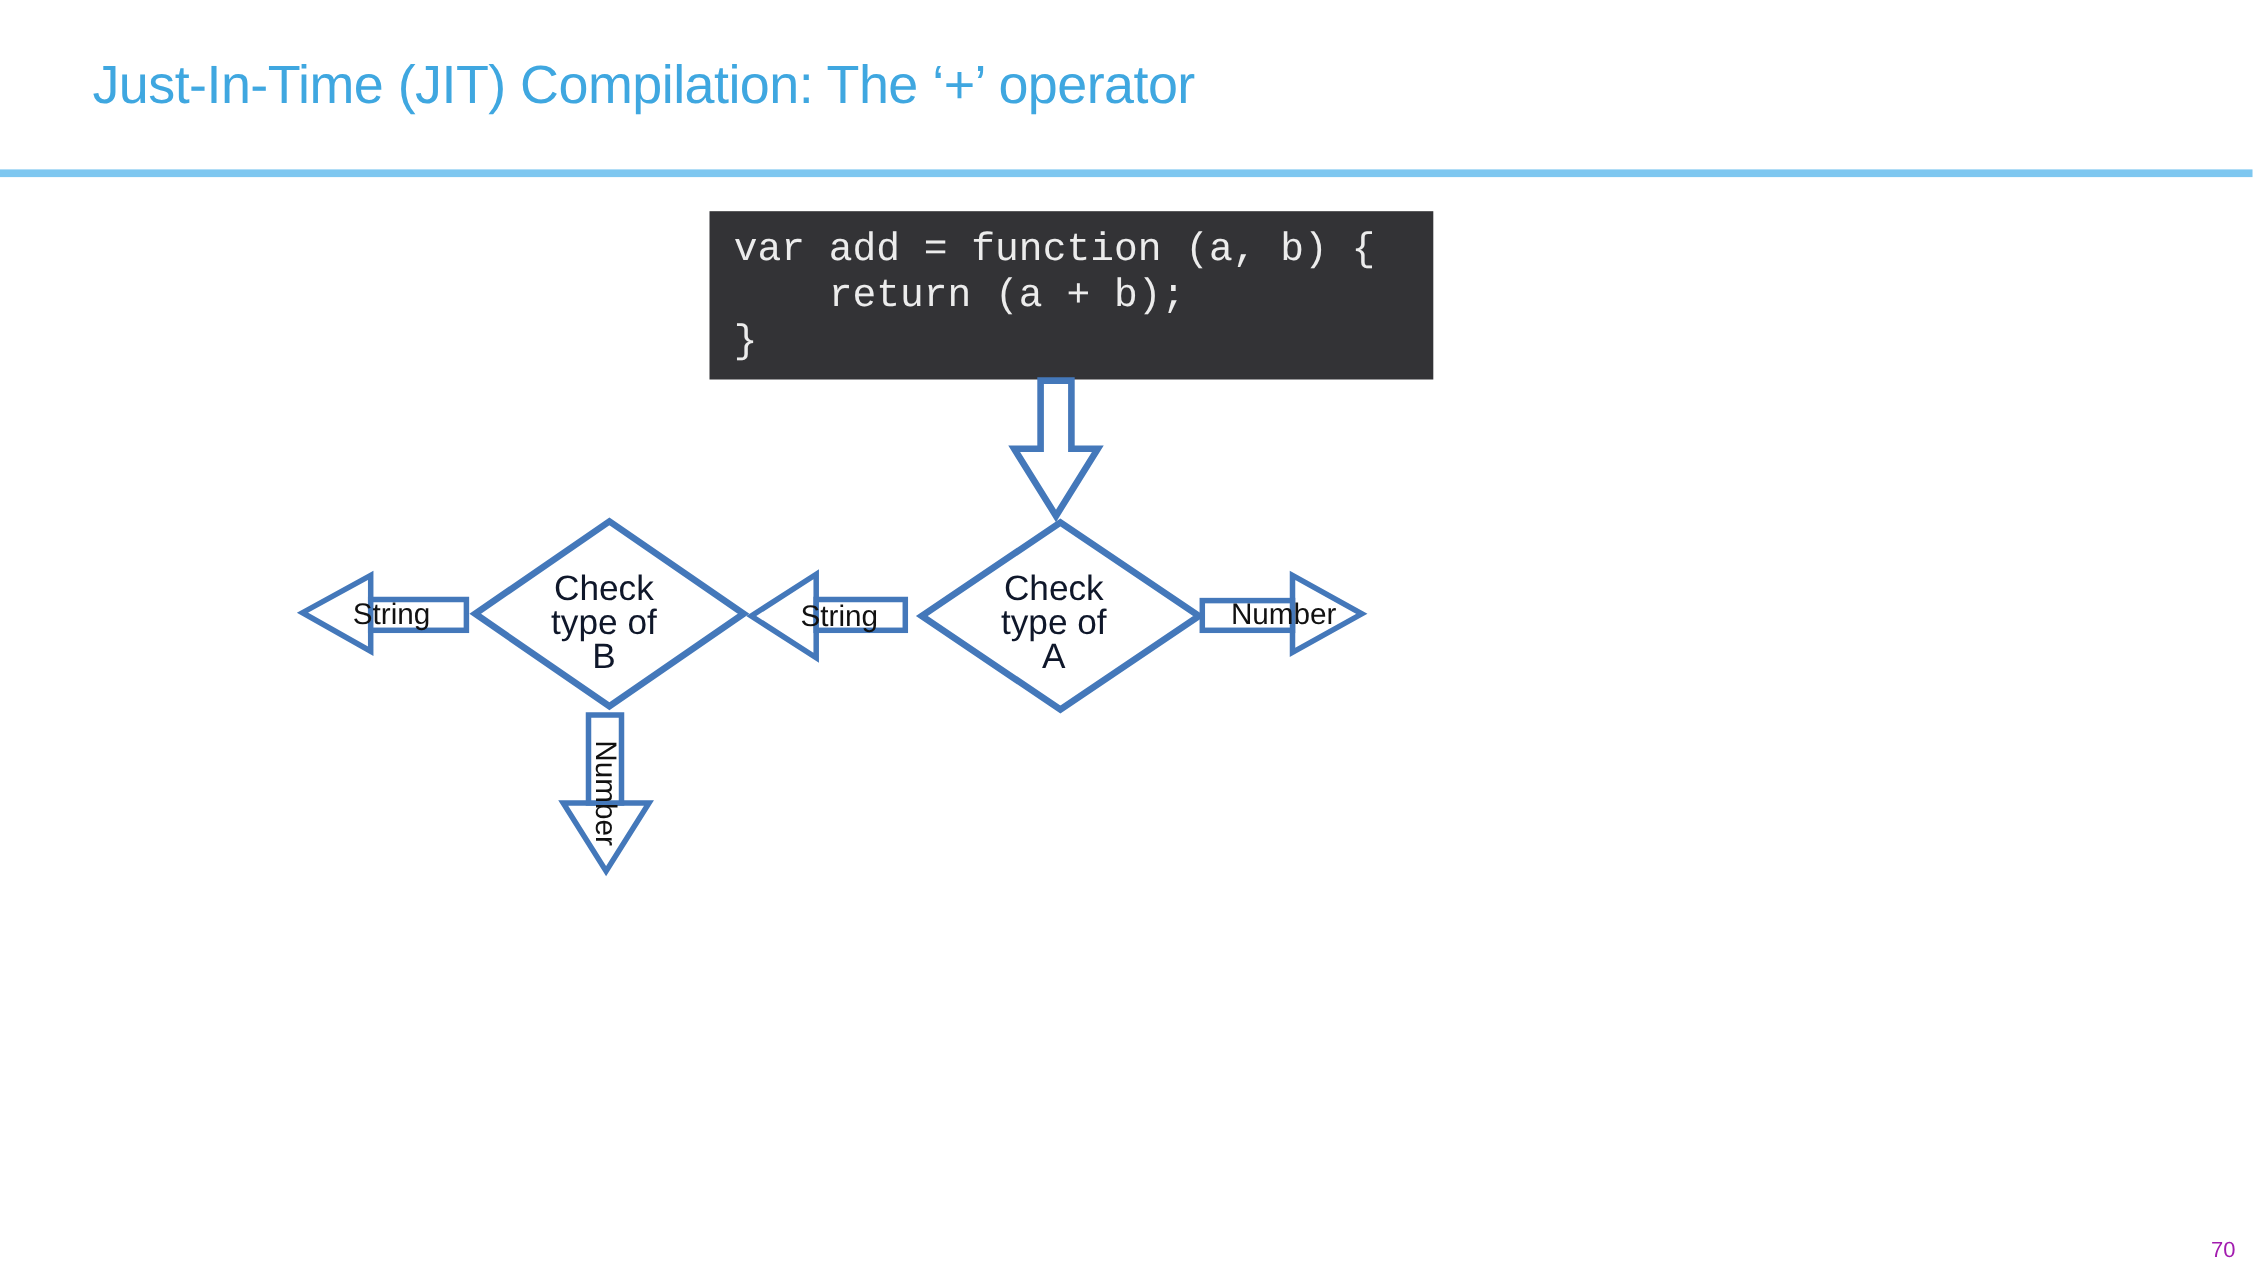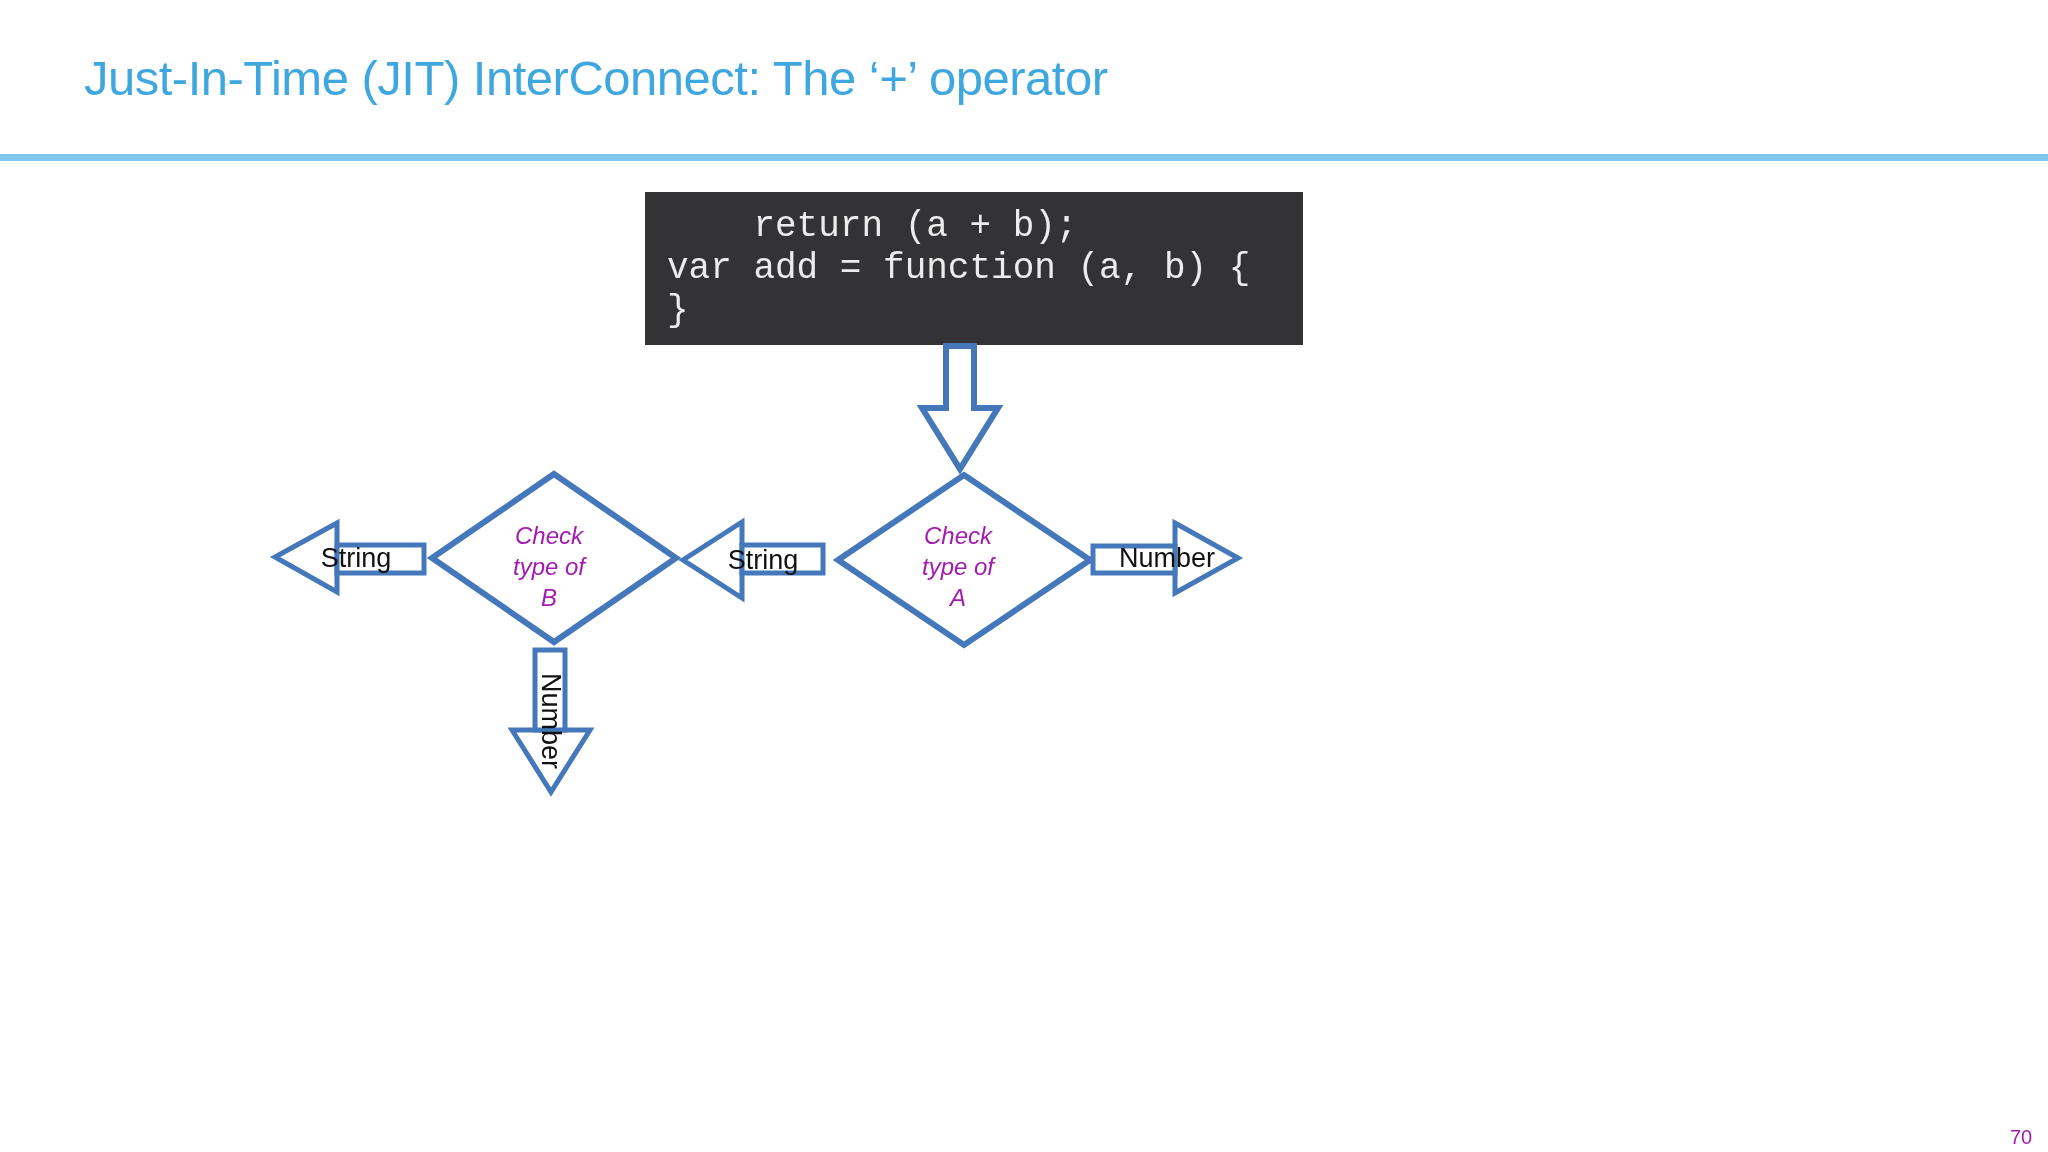--- a/index.html
+++ b/index.html
@@ -61,26 +61,25 @@
     font-size: 27px;
     line-height: 30px;
     white-space: nowrap;
   }
   .flow-label.rotated {
     transform: translate(-50%, -50%) rotate(90deg);
   }
   .diamond-label {
     position: absolute;
     transform: translate(-50%, -50%);
-    color: #a21caf;
-    font-size: 24px;
+    color: #0f172a;
+    font-size: 32px;
     line-height: 31px;
     text-align: center;
     white-space: pre-line;
-    font-style: italic;
   }
   .footer-brand {
     position: absolute;
     left: 1560px;
     top: 1092px;
     font-size: 47px;
     color: #2E6292;
     white-space: nowrap;
   }
   .page-number {
@@ -89,26 +88,26 @@
     top: 1126px;
     font-size: 20px;
     color: #a21caf;
   }
 </style>
 </head>
 <body>
 
 <div class="slide">
 
-  <div class="page-title">Just-In-Time (JIT) InterConnect: The ‘+’ operator</div>
+  <div class="page-title">Just-In-Time (JIT) Compilation: The ‘+’ operator</div>
   <div class="title-rule"></div>
 
   <div class="code-block">
+    <div class="code-line">var add = function (a, b) {</div>
     <div class="code-line">    return (a + b);</div>
-    <div class="code-line">var add = function (a, b) {</div>
     <div class="code-line">}</div>
   </div>
 
   <svg class="flow-svg" viewBox="0 0 2048 1152" fill="#ffffff" stroke="#4478BA">
 
     <path stroke-width="6" d="M 946 346 H 974 V 408 H 998 L 960 469 L 922 408 H 946 Z"></path>
 
     <g stroke-width="5">
       <path d="M 337 523 L 275 557 L 337 592 Z"></path>
       <rect x="337" y="545" width="87" height="28"></rect>

